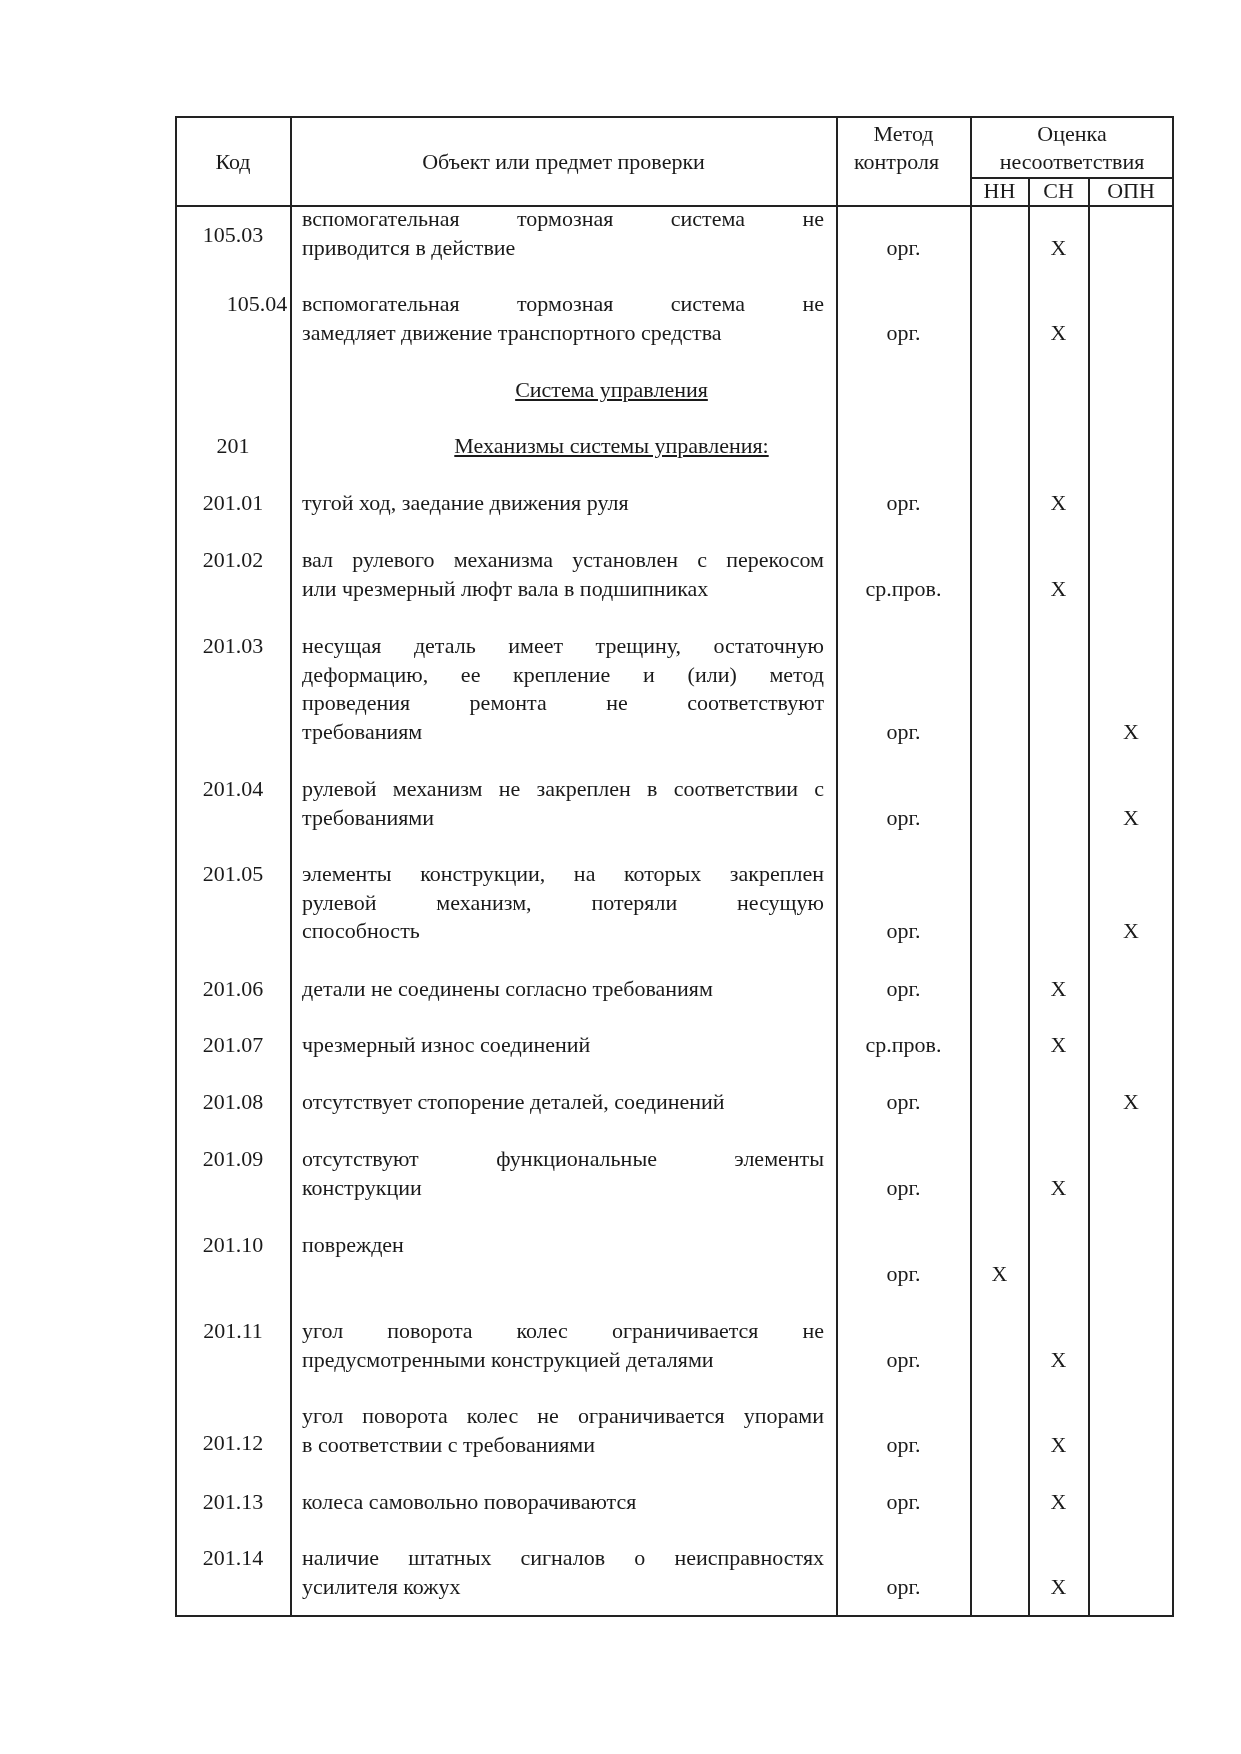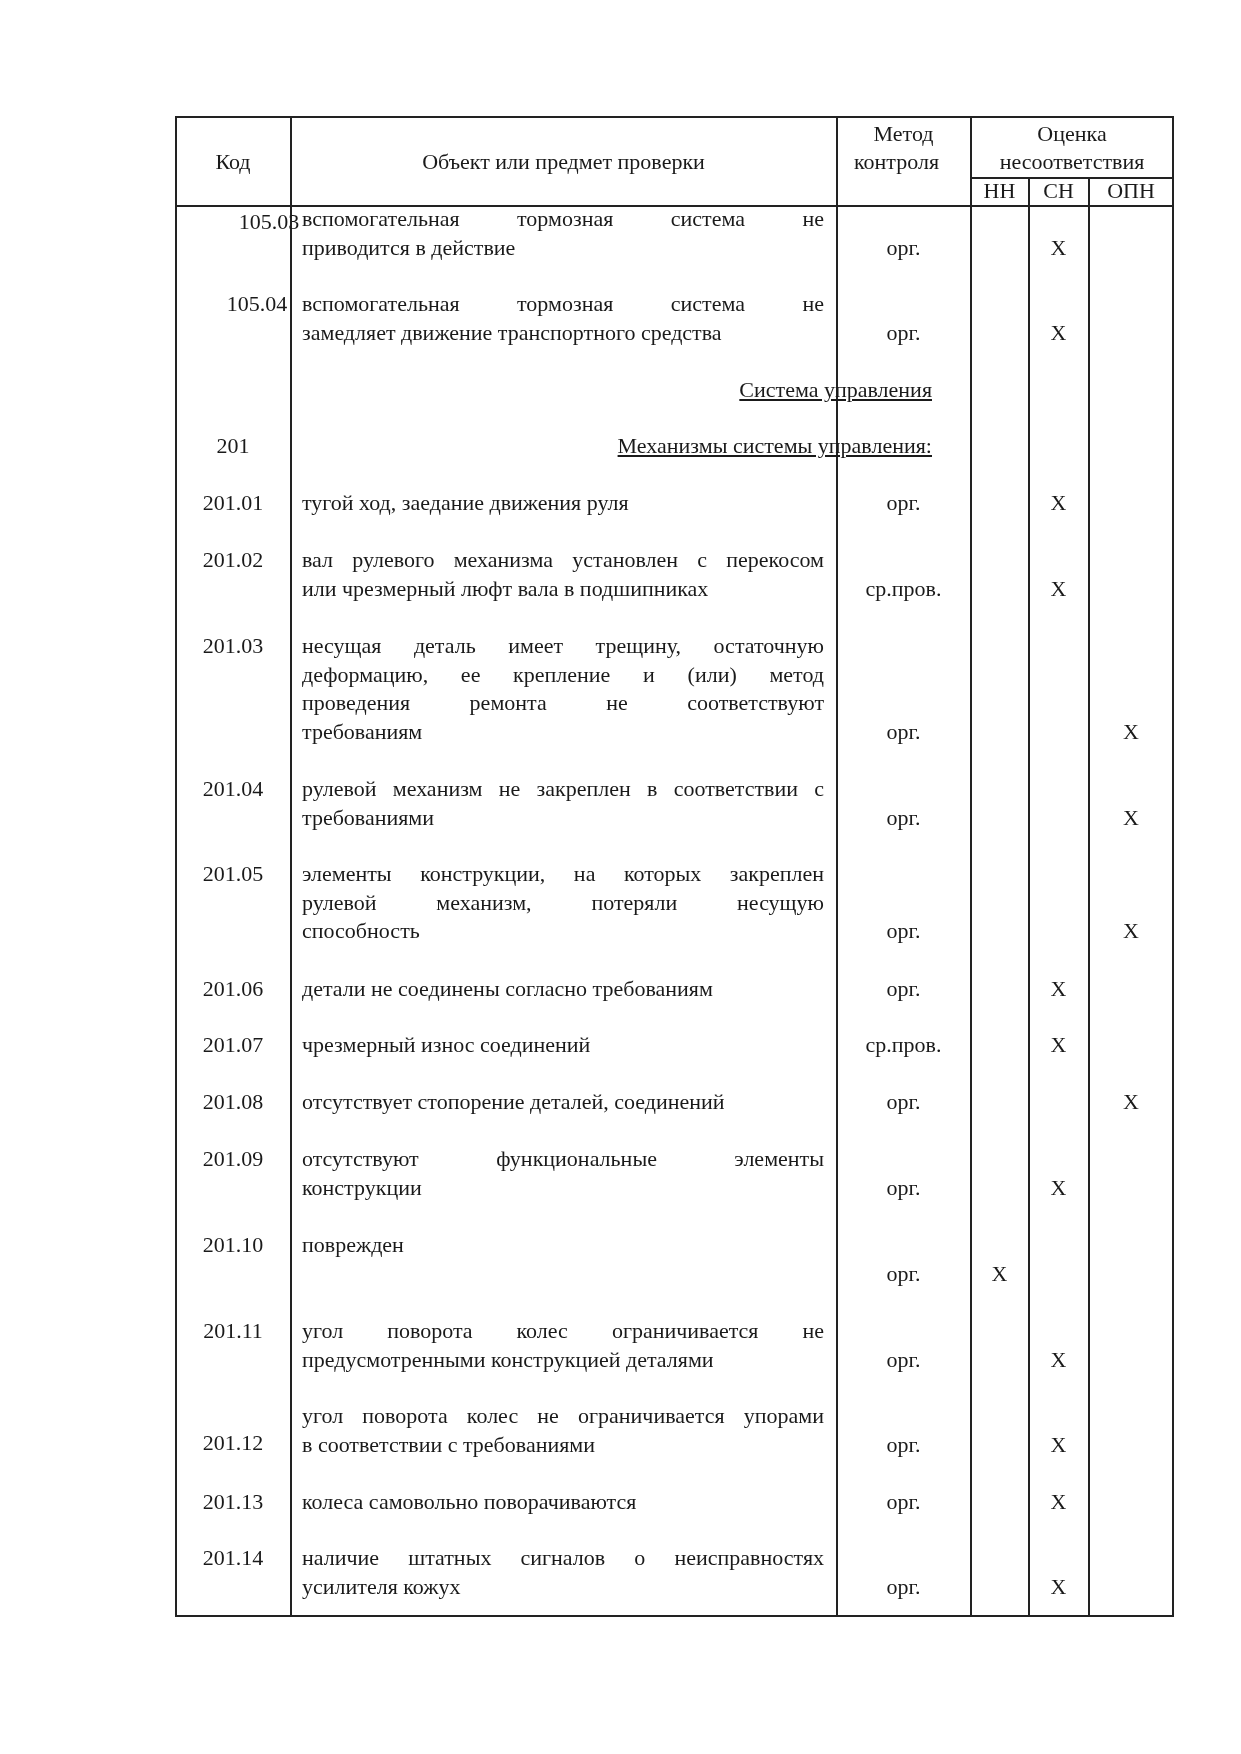--- a/index.html
+++ b/index.html
@@ -12,21 +12,21 @@
   .hdr { text-align: center; }
   .code { left: 176px; width: 114px; text-align: center; }
   .desc { left: 302px; width: 522px; white-space: normal; text-align: justify; text-align-last: left; }
   .desc .ln { display: block; text-align: justify; text-align-last: justify; height: 28.5px; }
   .desc .ln.last { text-align-last: left; }
   .method { left: 837px; width: 133px; text-align: center; }
   .mark { text-align: center; }
   .m-nn { left: 971px; width: 57px; }
   .m-sn { left: 1029px; width: 59px; }
   .m-opn { left: 1089px; width: 84px; }
-  .section { left: 291px; width: 641px; text-align: right; text-decoration: underline; }
+  .section { left: 291px; width: 641px; text-align: center; text-decoration: underline; }
 </style>
 </head>
 <body>
 
 <div class="page">
 
   <div id="table">
     <div class="hline" style="left:175px;top:116px;width:999px;"></div>
     <div class="hline" style="left:970px;top:177px;width:204px;"></div>
     <div class="hline" style="left:175px;top:205px;width:999px;"></div>
@@ -49,21 +49,21 @@
     <div class="t hdr" style="left:971px;width:57px;top:177px;">НН</div>
     <div class="t hdr" style="left:1029px;width:59px;top:177px;">СН</div>
     <div class="t hdr" style="left:1089px;width:84px;top:177px;">ОПН</div>
 
     <div class="t section" style="top:376px;">Система управления</div>
     <div class="t code" style="top:432px;">201</div>
     <div class="t section" style="top:432px;">Механизмы системы управления:</div>
 
     <div id="rows">
         <div>
-          <div class="t code" style="top: 208px; padding-left: 36px;">105.03</div>
+          <div class="t code" style="top: 221px;">105.03</div>
           <div class="t desc" style="top: 205px;">
             <span class="ln">вспомогательная тормозная система не</span>
             <span class="ln last">приводится в действие</span>
           </div>
           <div class="t method" style="top: 233.5px;">орг.</div>
           <div class="t mark m-nn" style="top: 233.5px;"></div>
           <div class="t mark m-sn" style="top: 233.5px;">X</div>
           <div class="t mark m-opn" style="top: 233.5px;"></div>
         </div>
         <div>

